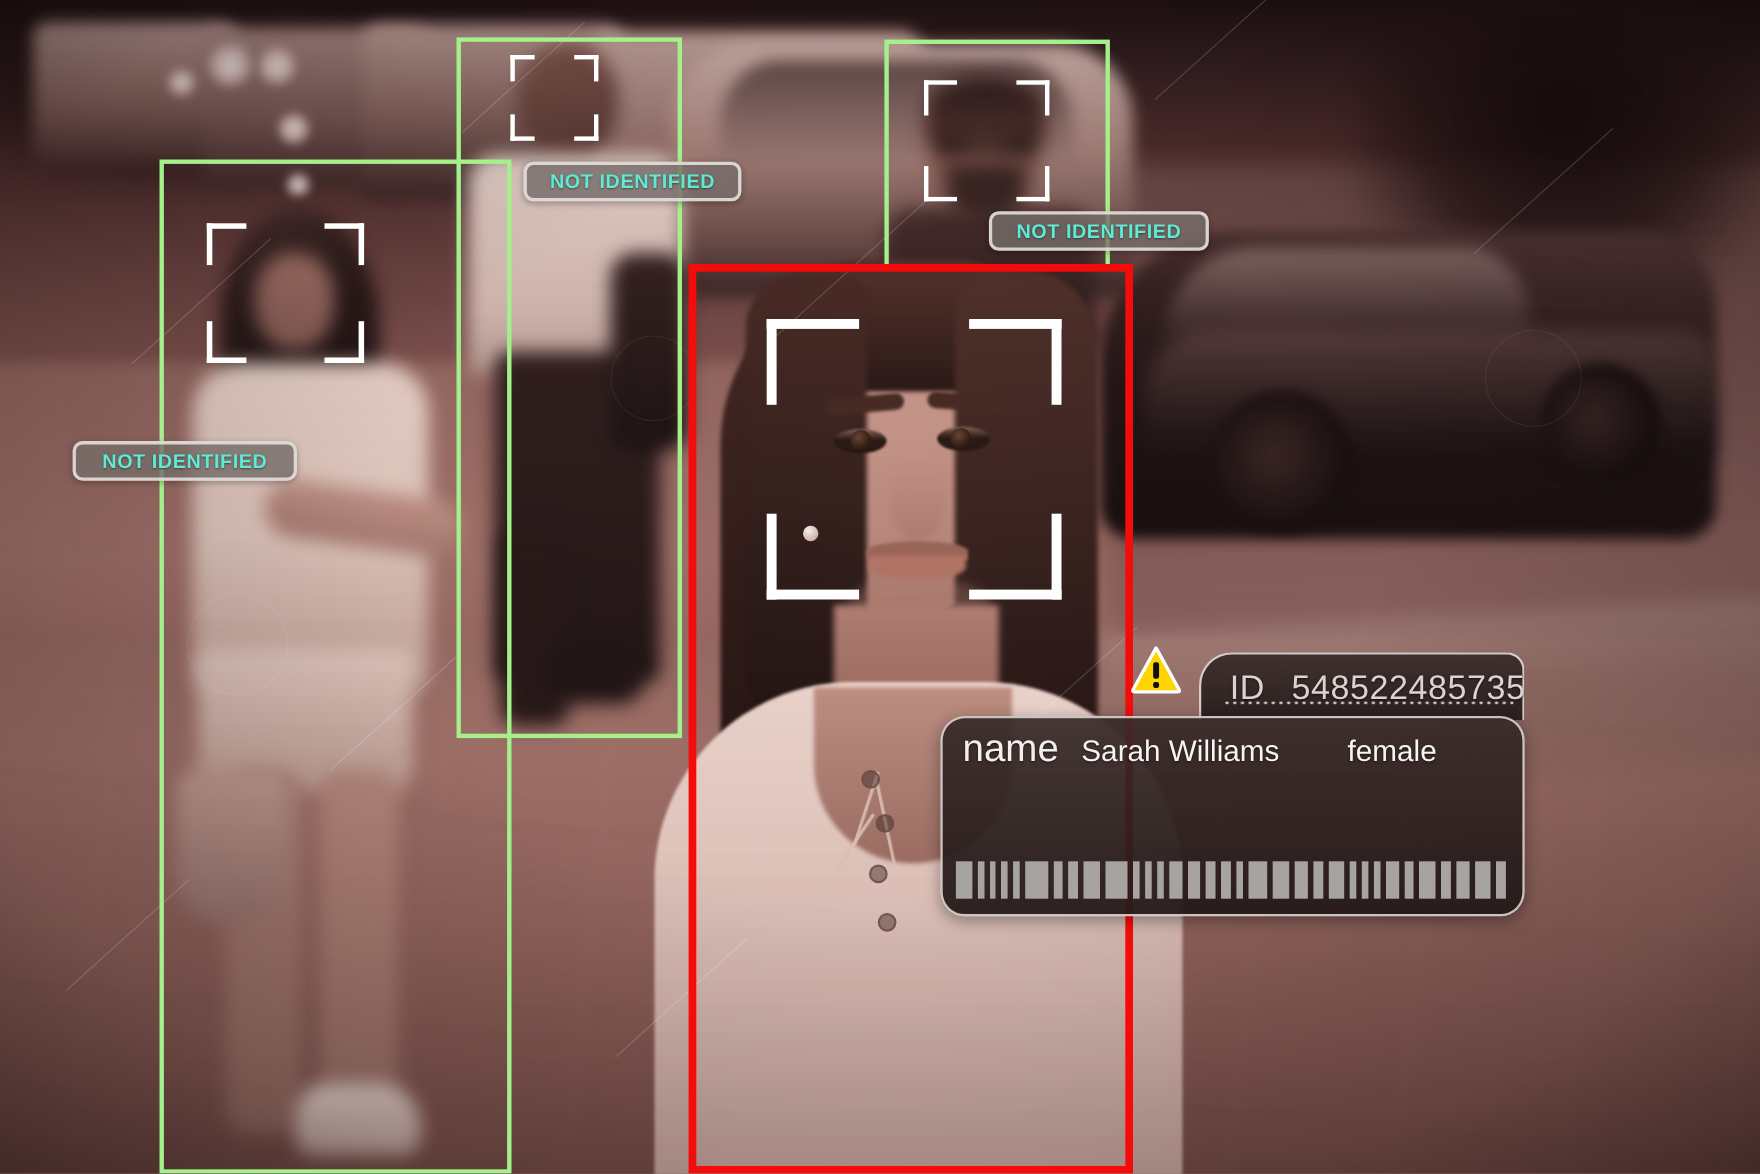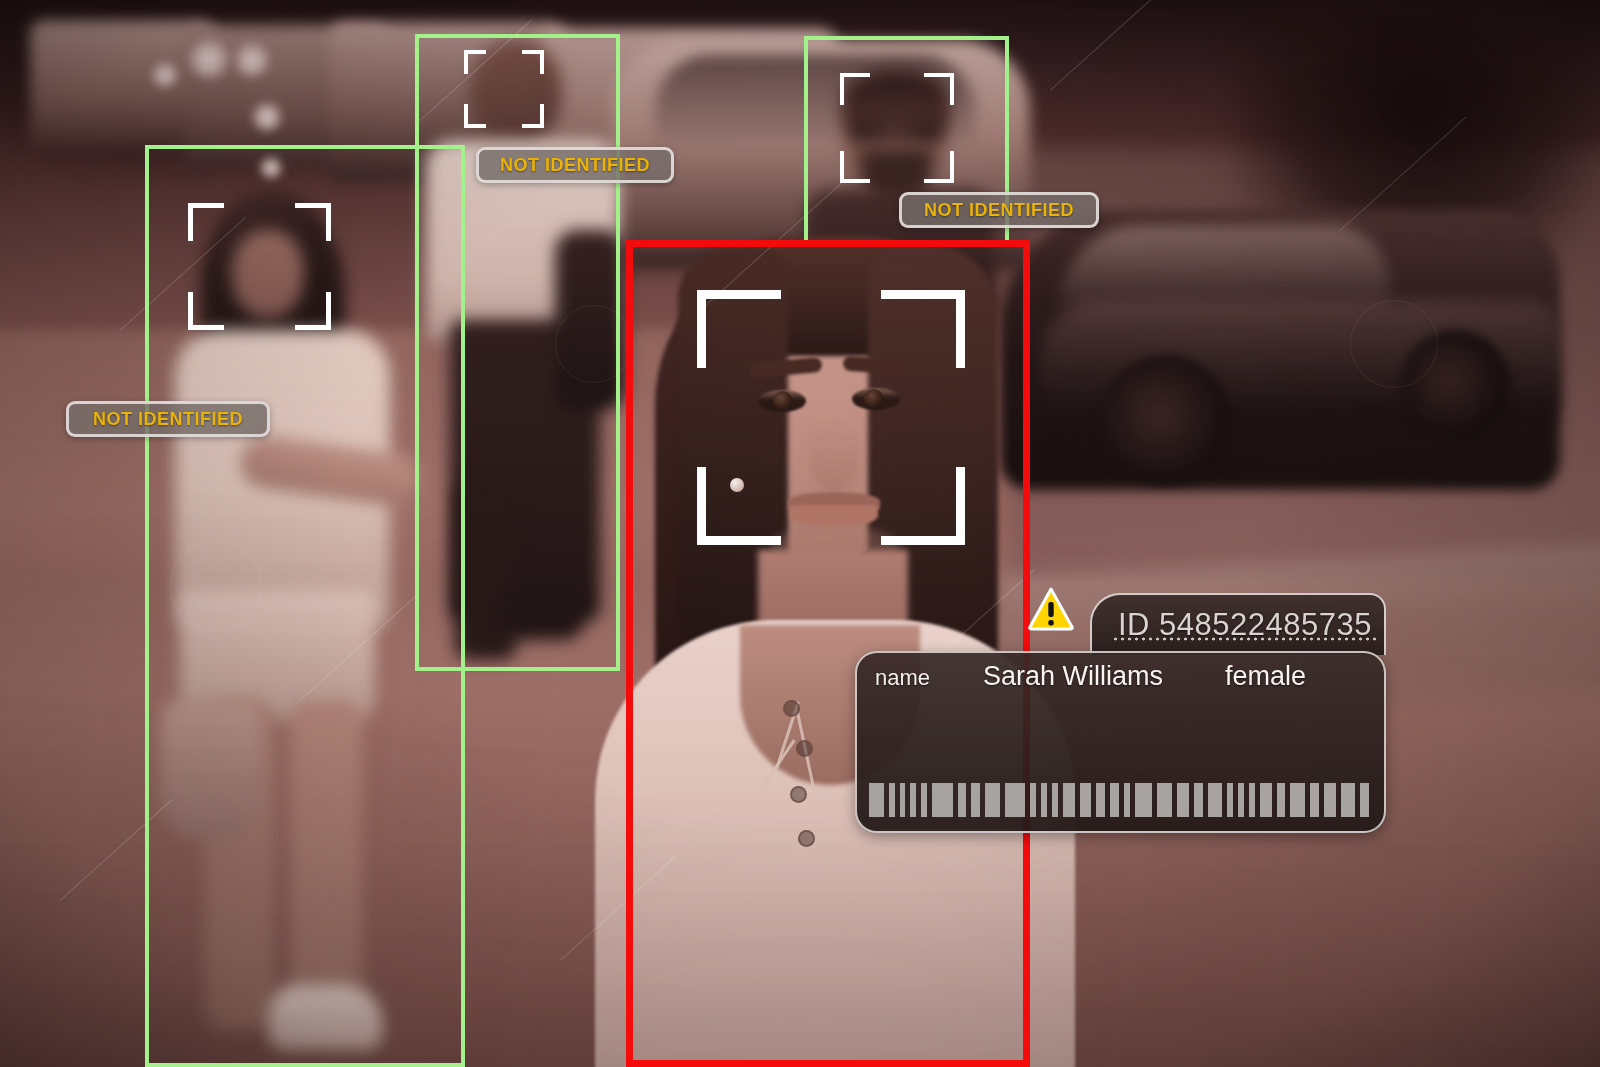--- a/index.html
+++ b/index.html
@@ -221,21 +221,21 @@
     border-color: #ffffff; border-style: solid; border-width: 0;
   }
 
   .nid-label {
     position: absolute;
     display: flex; align-items: center; justify-content: center;
     box-sizing: border-box;
     background: rgba(118,108,105,0.82);
     border: 3px solid rgba(235,230,228,0.85);
     border-radius: 9px;
-    color: #eab308;
+    color: #5eead4;
     font-weight: bold;
     letter-spacing: 0.5px;
     text-shadow: 0 1px 2px rgba(0,0,0,0.45);
     box-shadow: 0 2px 6px rgba(0,0,0,0.28);
     white-space: nowrap;
   }
 
   
   .warn-tri { position: absolute; left: 1028px; top: 587px; width: 46px; height: 44px; }
 
@@ -266,21 +266,21 @@
   .info-panel {
     position: absolute; left: 855px; top: 651px; width: 531px; height: 182px;
     background: linear-gradient(180deg, rgba(56,42,40,0.93) 0%, rgba(44,32,31,0.94) 55%, rgba(36,26,25,0.95) 100%);
     border: 2px solid rgba(240,235,232,0.8);
     border-radius: 22px;
     box-sizing: border-box;
     box-shadow: 0 4px 14px rgba(0,0,0,0.35);
   }
   .info-rows { position: absolute; left: 18px; top: 8px; width: 500px; }
   .info-row { display: flex; align-items: baseline; height: 35px; }
-  .lbl { width: 108px; color: #f2efed; font-size: 22px; text-shadow: 0 1px 2px rgba(0,0,0,0.6); }
+  .lbl { width: 108px; color: #f2efed; font-size: 35px; text-shadow: 0 1px 2px rgba(0,0,0,0.6); }
   .val { color: #f7f4f2; font-size: 27px; text-shadow: 0 1px 2px rgba(0,0,0,0.6); }
   .val.sex { margin-left: 62px; }
   .wanted {
     color: #ffd400; font-size: 28px; letter-spacing: 0.5px;
     text-shadow: 0 1px 2px rgba(0,0,0,0.6);
   }
   .barcode {
     position: absolute; left: 12px; bottom: 14px;
     width: 505px; height: 34px;
     display: flex; align-items: stretch; gap: 0;
@@ -458,21 +458,21 @@
   <div class="warn-tri">
     <svg viewBox="0 0 46 44" width="46" height="44">
       <path d="M23 2 L44 40 Q45 42 42 42 L4 42 Q1 42 2 40 Z" fill="#ffd400" stroke="#ffffff" stroke-width="3" stroke-linejoin="round"></path>
       <rect x="20.3" y="15" width="5.4" height="15" rx="2" fill="#111111"></rect>
       <rect x="20.3" y="33" width="5.4" height="5.4" rx="2" fill="#111111"></rect>
     </svg>
   </div>
 
   <div class="id-tab">
     <span class="id-text">ID</span>
-    <span class="id-text" style="margin-left:9px;">548522485735</span>
+    <span class="id-text" style="margin-left:24px;">548522485735</span>
   </div>
   <div class="id-dots"></div>
 
   <div class="info-panel">
     <div class="info-rows">
       <div class="info-row">
         <span class="lbl">name</span>
         <span class="val">Sarah Williams</span>
         <span class="val sex">female</span>
       </div>

